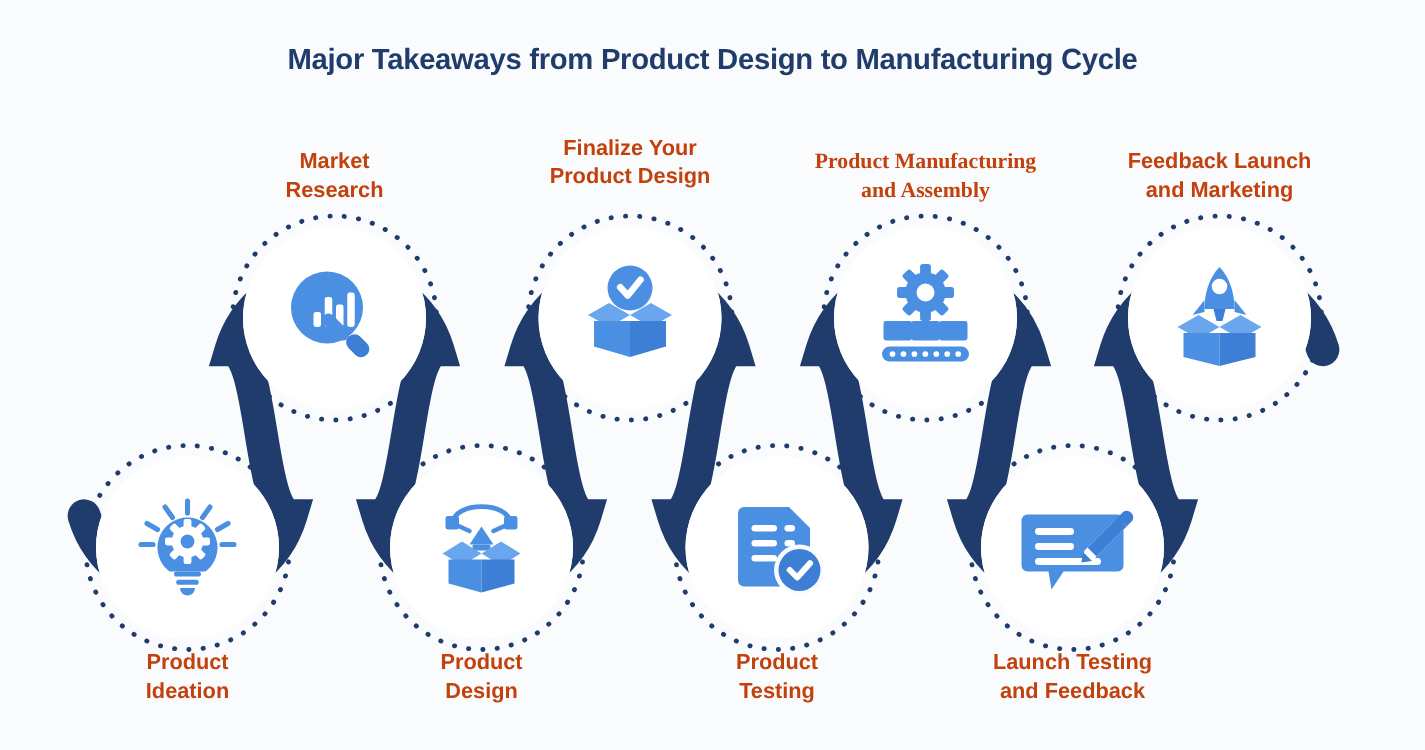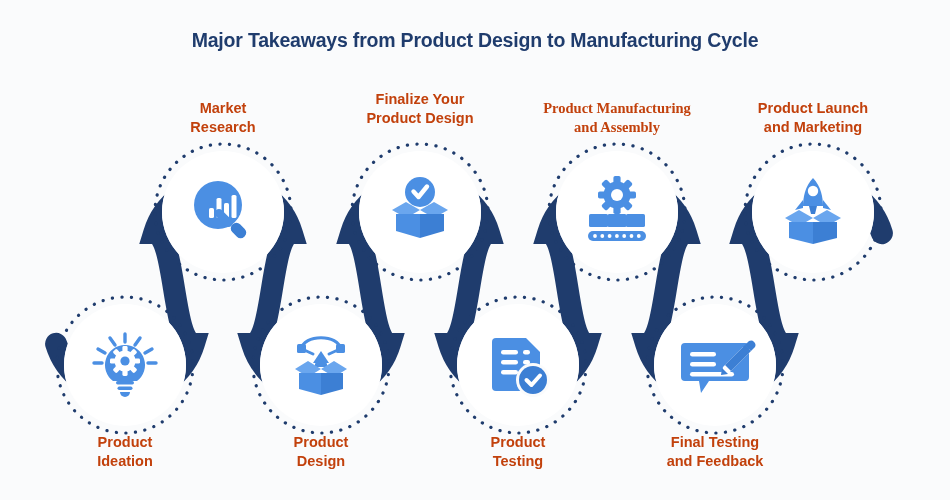--- a/index.html
+++ b/index.html
@@ -232,19 +232,19 @@
       <div class="step-label top" style="left: 223px; top: 99px;">Market
 Research</div>
       <div class="step-label bottom" style="left: 321px; top: 433px;">Product
 Design</div>
       <div class="step-label top" style="left: 420px; top: 90px;">Finalize Your
 Product Design</div>
       <div class="step-label bottom" style="left: 518px; top: 433px;">Product
 Testing</div>
       <div class="step-label top" style="left: 617px; top: 99px; font-family: Liberation Serif, serif;">Product Manufacturing
 and Assembly</div>
-      <div class="step-label bottom" style="left: 715px; top: 433px;">Final Testing
+      <div class="step-label bottom" style="left: 715px; top: 433px;">Launch Testing
 and Feedback</div>
-      <div class="step-label top" style="left: 813px; top: 99px;">Product Launch
+      <div class="step-label top" style="left: 813px; top: 99px;">Feedback Launch
 and Marketing</div>
     </div>
 
 </div>
 
 </body></html>

